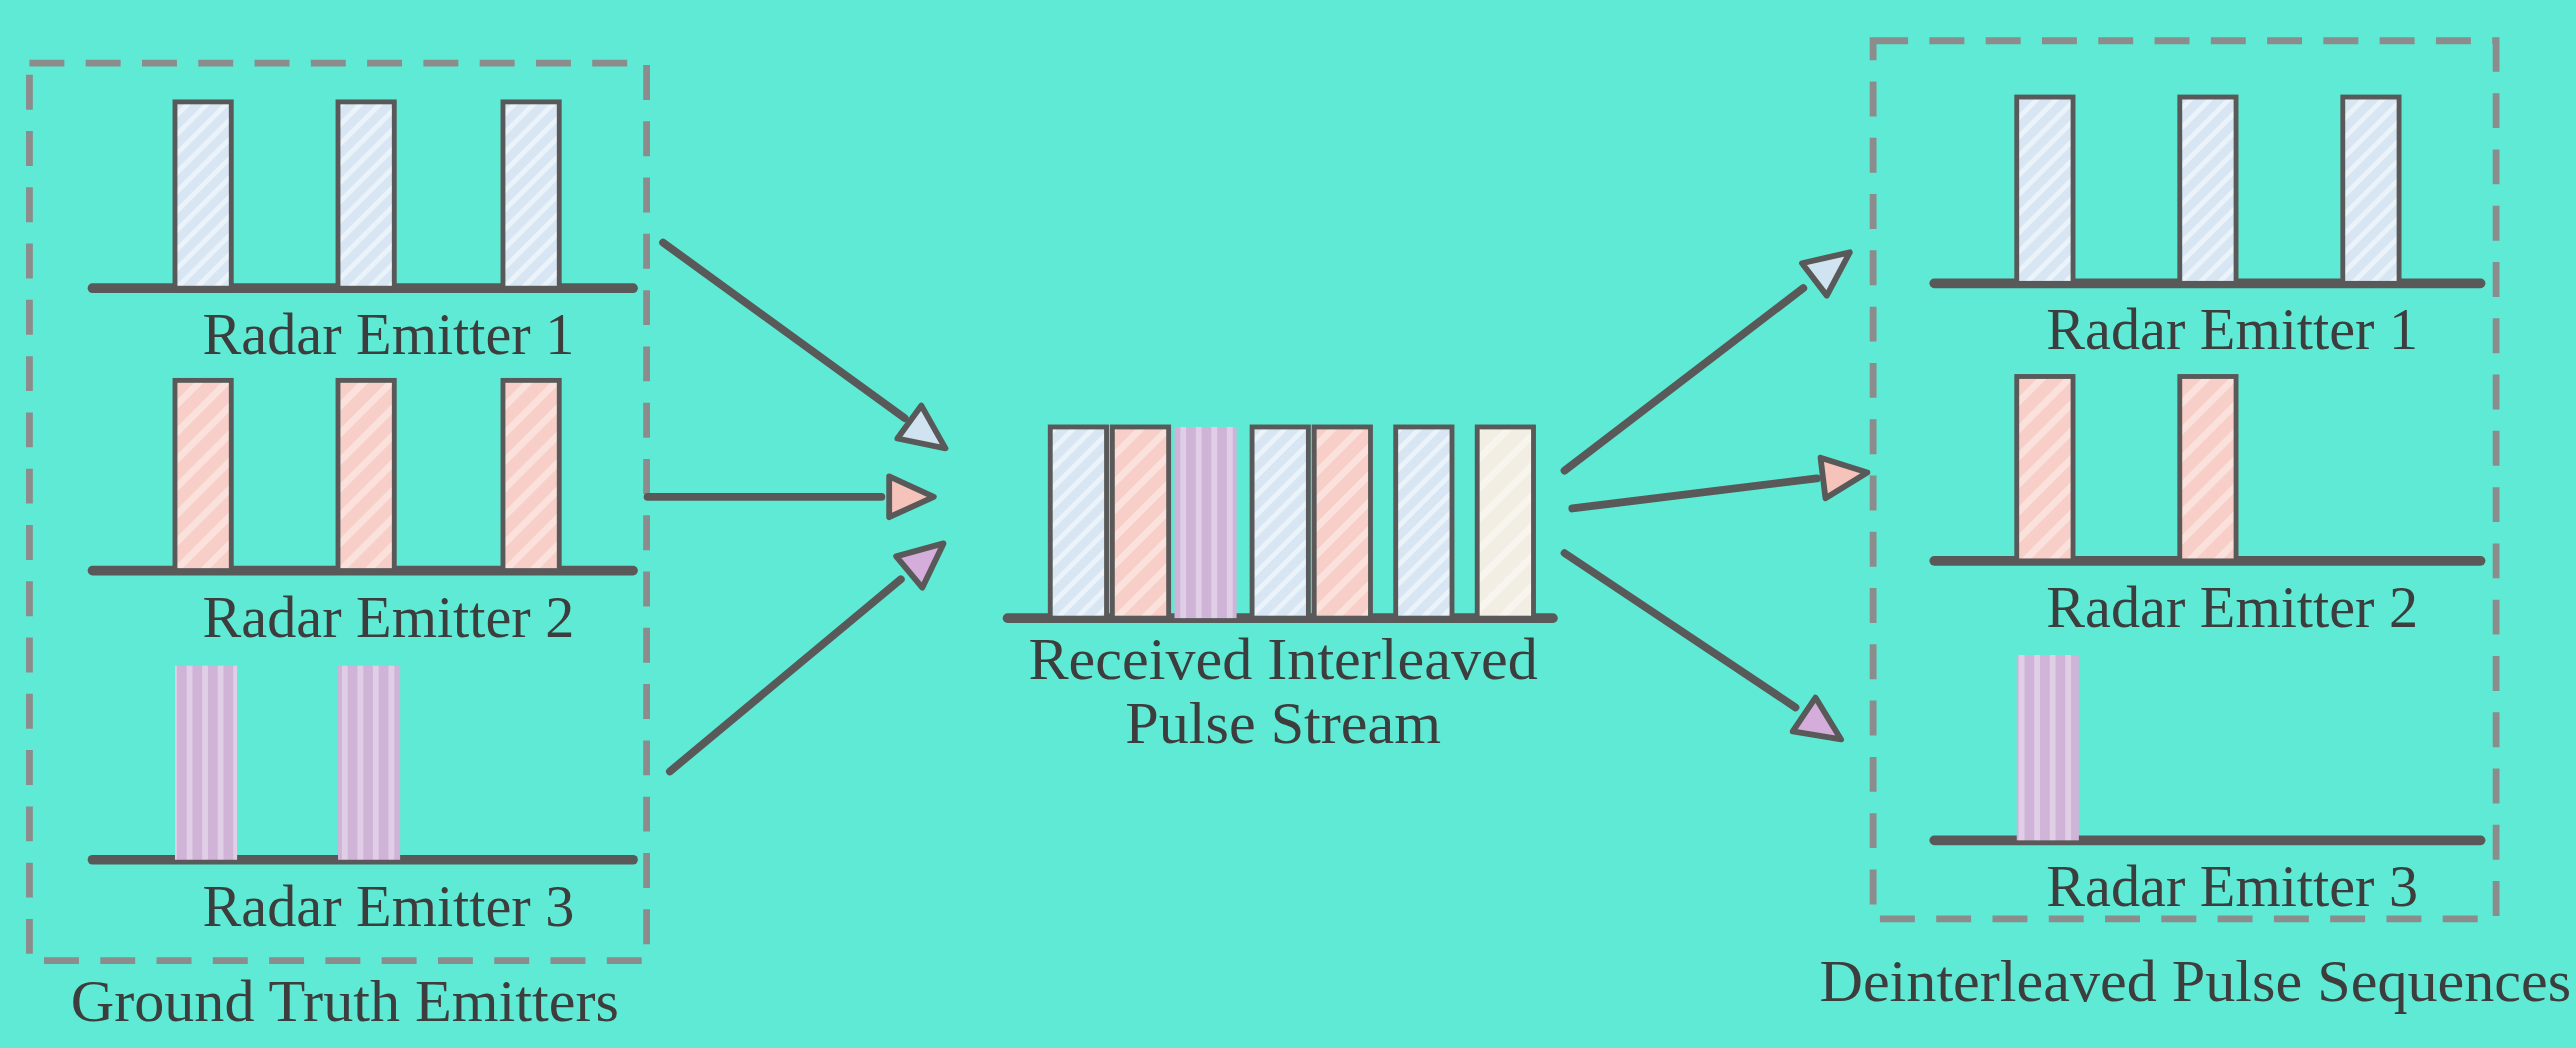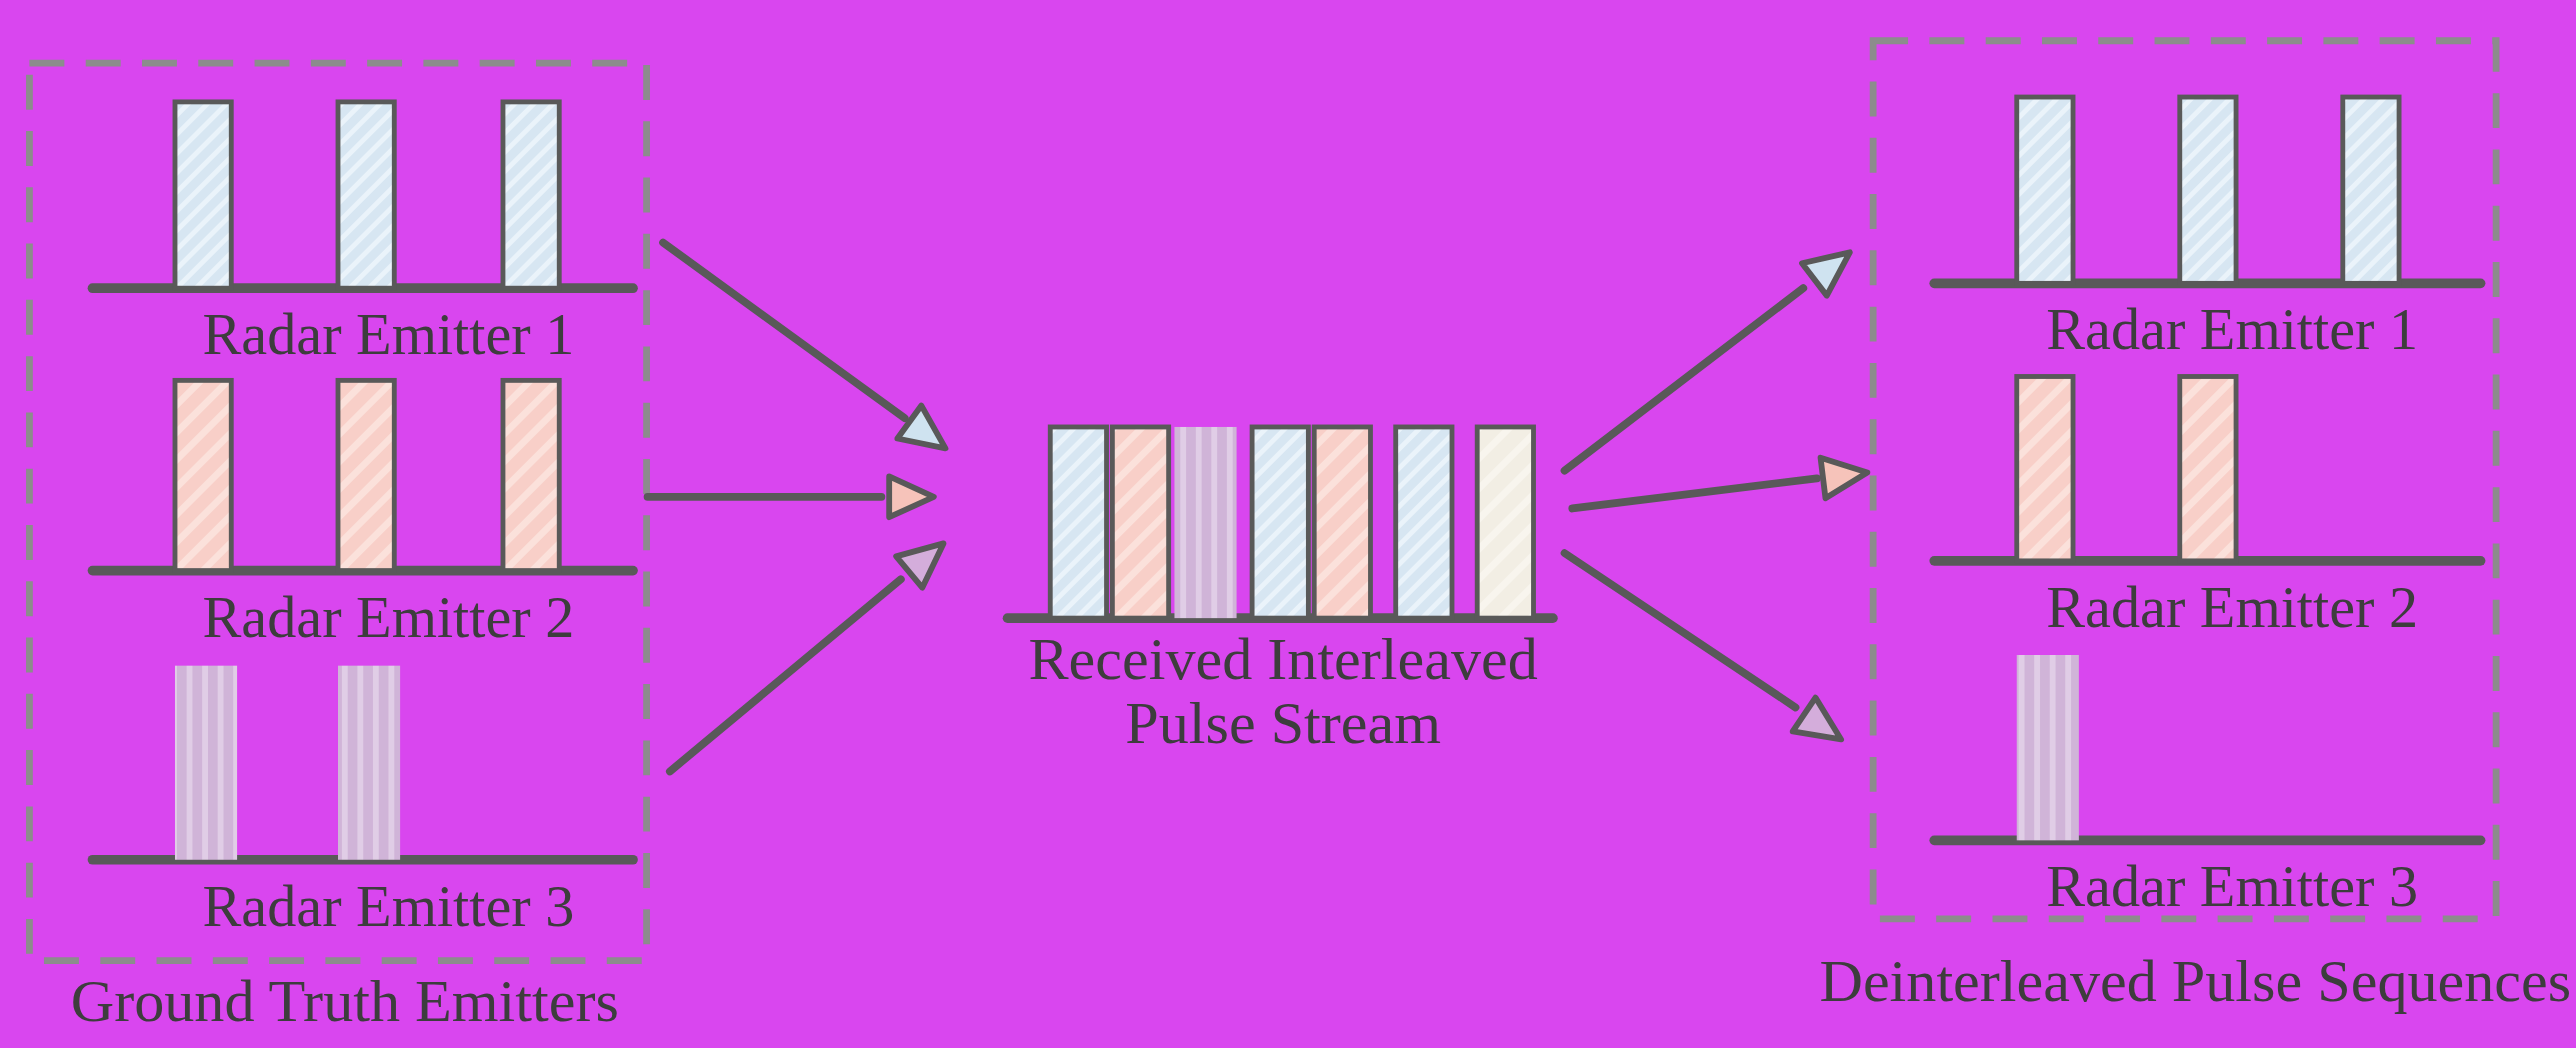--- a/index.html
+++ b/index.html
@@ -1,16 +1,16 @@
 <!DOCTYPE html>
 <html><head>
 <meta charset="utf-8">
 <style>
   html,body{margin:0;padding:0;background:#ffffff;}
-  .stage{width:2576px;height:1048px;position:relative;background:#d946ef;overflow:hidden;}
+  .stage{width:2576px;height:1048px;position:relative;background:#5eead4;overflow:hidden;}
   svg{display:block;}
   text{font-family:"Liberation Serif","DejaVu Serif",serif;}
 </style>
 </head>
 <body>
 
 <div class="stage">
   <svg id="diagram" viewBox="0 0 2654 1080" width="2576" height="1048" xmlns="http://www.w3.org/2000/svg">
       <defs>
         <pattern id="hatch-blue" width="14" height="14" patternUnits="userSpaceOnUse" patternTransform="rotate(45)">

